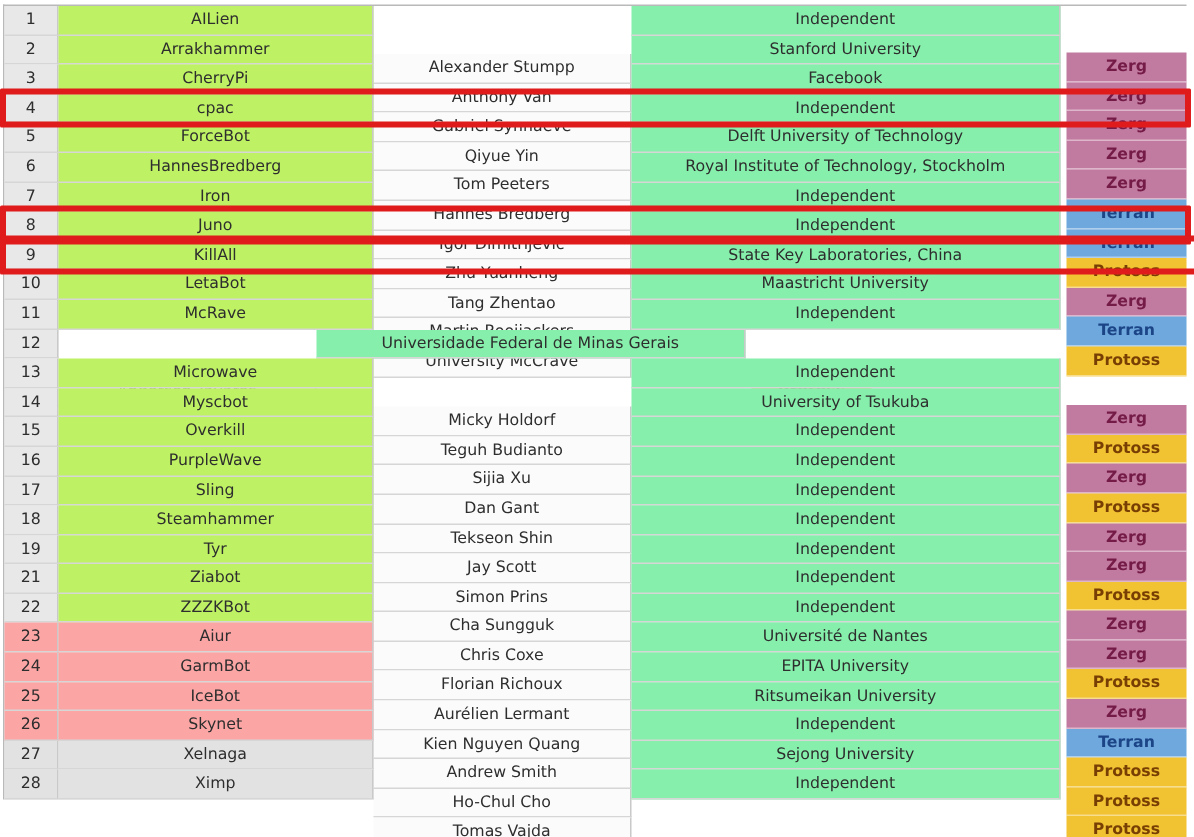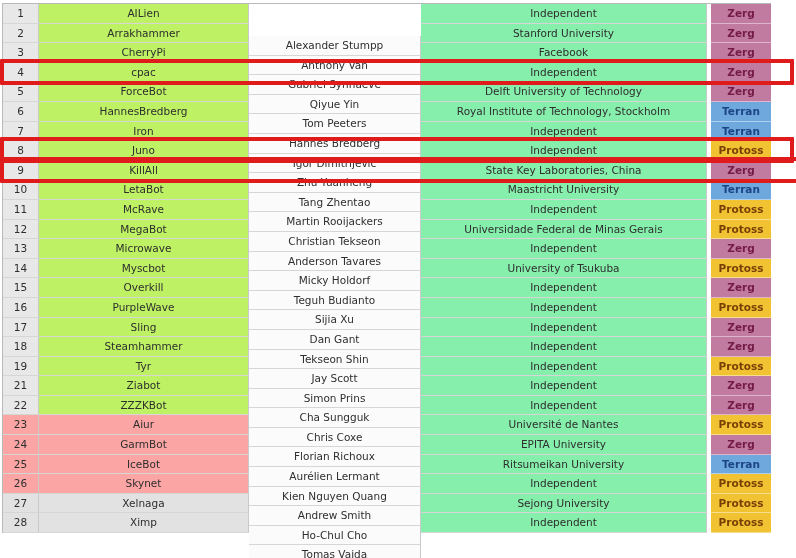--- a/index.html
+++ b/index.html
@@ -17,22 +17,22 @@
     overflow:hidden;white-space:nowrap;
     border-right:1px solid #c9c9c9;border-bottom:1px solid #d6d6d6;
   }
   .c-rank{width:36px;background:#e8e8e8;}
   .c-bot{width:210px;background:#bef264;}
   .c-author{width:172px;background:#fbfbfb;margin-top:32px;}
   .c-affil{width:286px;background:#86efac;}
   .row.shade-dark .c-rank,.row.shade-dark .c-bot{background:#fca5a5;}
   .row.shade-med  .c-rank,.row.shade-med  .c-bot{background:#e2e2e2;}
   .c-race{
-    width:60px;margin-left:4px;font-weight:bold;
-    border-right:none;border-bottom:1px solid rgba(255,255,255,0.45);
+    width:80px;margin-left:4px;font-weight:bold;
+    border-right:none;border-bottom:1px solid rgba(255,255,255,0.45);margin-top:31px;
   }
   .hl{
     position:absolute;box-sizing:border-box;height:26px;
     border:4px solid #e01b1b;border-radius:1px;z-index:5;background:transparent;
   }
 </style>
 </head>
 <body>
 
 <div class="screen">
@@ -103,27 +103,26 @@
       <div class="row">
     <div class="cell c-rank">10</div>
     <div class="cell c-bot">LetaBot</div>
     <div class="cell c-author">Martin Rooijackers</div>
     <div class="cell c-affil">Maastricht University</div>
     <div class="cell c-race" style="background: rgb(111, 168, 220); color: rgb(28, 69, 135);">Terran</div>
   </div>
       <div class="row">
     <div class="cell c-rank">11</div>
     <div class="cell c-bot">McRave</div>
-    <div class="cell c-author">Christian Tekseon</div>
+    <div class="cell c-author">University McCrave</div>
     <div class="cell c-affil">Independent</div>
     <div class="cell c-race" style="background: rgb(241, 194, 50); color: rgb(120, 63, 4);">Protoss</div>
   </div>
       <div class="row">
     <div class="cell c-rank">12</div>
-    <div class="cell c-bot">MegaBot</div>
     <div class="cell c-author">Anderson Tavares</div>
     <div class="cell c-affil">Universidade Federal de Minas Gerais</div>
     <div class="cell c-race" style="background: rgb(241, 194, 50); color: rgb(120, 63, 4);">Protoss</div>
   </div>
       <div class="row">
     <div class="cell c-rank">13</div>
     <div class="cell c-bot">Microwave</div>
     <div class="cell c-author">Micky Holdorf</div>
     <div class="cell c-affil">Independent</div>
     <div class="cell c-race" style="background: rgb(194, 123, 160); color: rgb(116, 27, 71);">Zerg</div>

